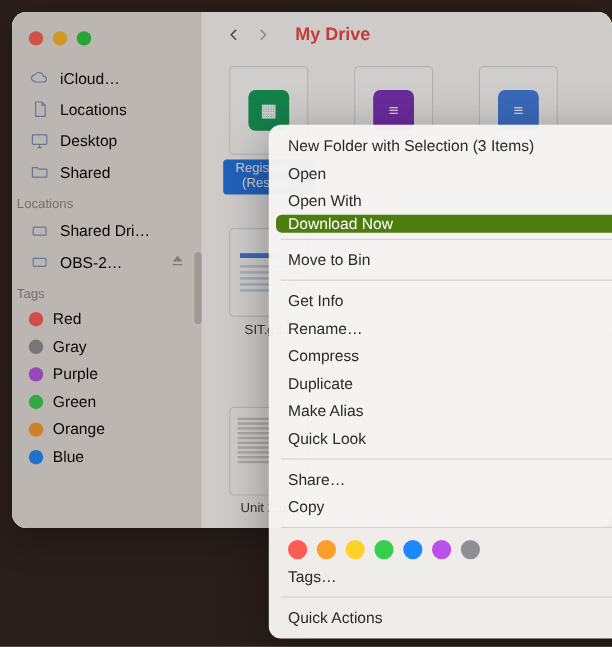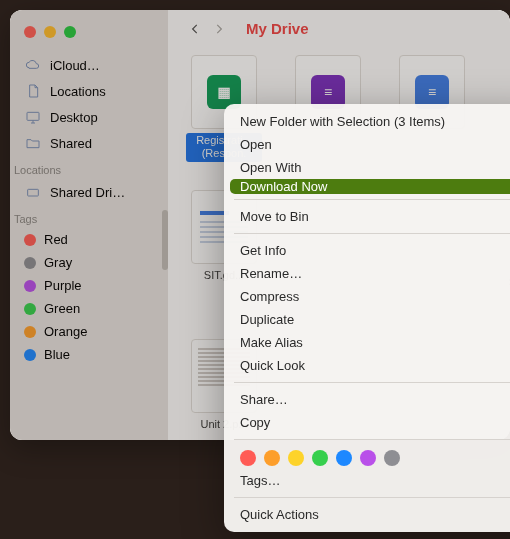--- a/index.html
+++ b/index.html
@@ -129,20 +129,31 @@
 
     <div class="sb-header">Locations</div>
     <div class="sb-item">
       <span class="sb-icon">
           <svg viewBox="0 0 24 24">
             <rect x="4" y="8" width="16" height="10" rx="1"></rect>
           </svg>
         </span>
       <span>Shared Dri…</span>
     </div>
+    <div class="sb-item">
+      <span class="sb-icon">
+          <svg viewBox="0 0 24 24">
+            <rect x="4" y="8" width="16" height="10" rx="1"></rect>
+          </svg>
+        </span>
+      <span>OBS-2…</span>
+      <span class="sb-eject"><svg viewBox="0 0 24 24">
+            <path d="M12 4l8 10H4zM4 18h16v2H4z"></path>
+          </svg></span>
+    </div>
 
     <div class="sb-header">Tags</div>
     <div class="sb-item">
         <span class="tag-dot c-red"></span>
         <span>Red</span>
       </div>
     <div class="sb-item">
         <span class="tag-dot c-gray"></span>
         <span>Gray</span>
       </div>

